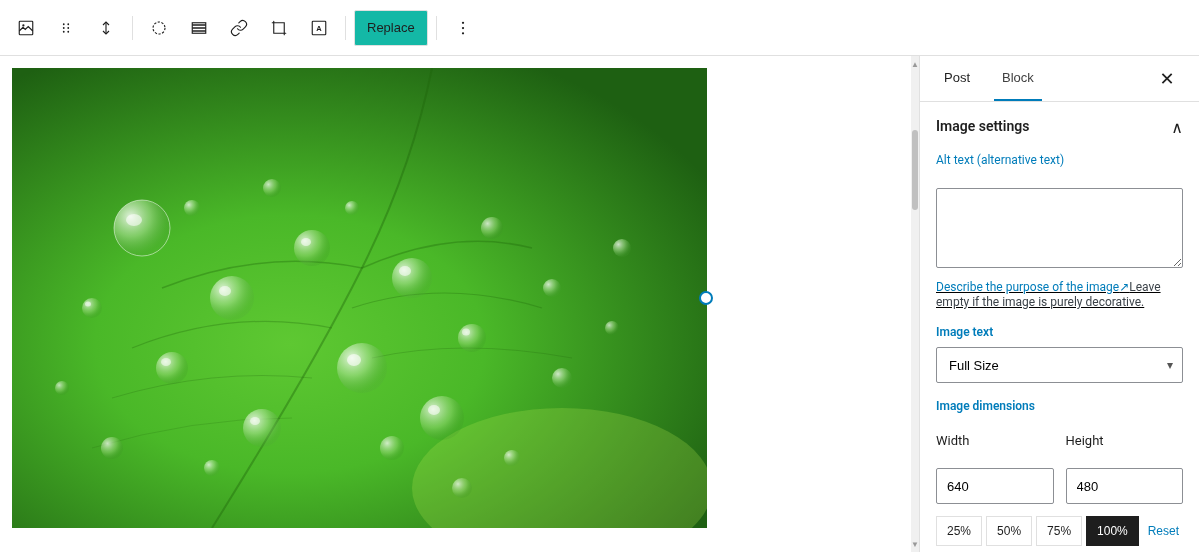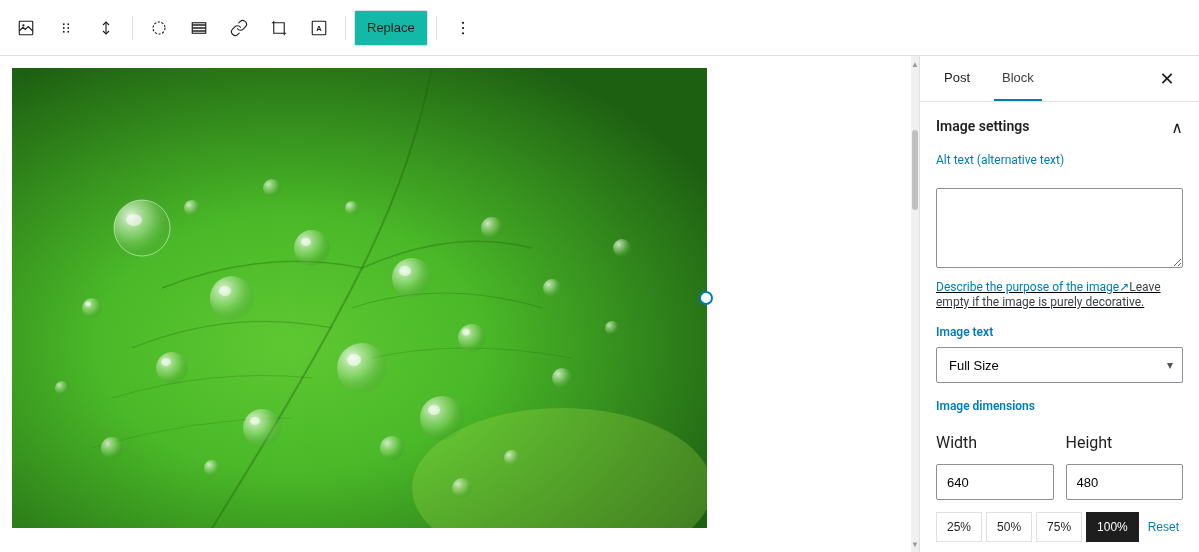--- a/index.html
+++ b/index.html
@@ -294,23 +294,23 @@
 
     .dimensions-row {
       display: flex;
       gap: 12px;
       margin-bottom: 12px;
     }
     .dimension-field {
       flex: 1;
     }
     .dimension-label {
-      font-size: 16px;
-      color: #1e1e1e;
-      margin-bottom: 12px;
+      font-size: 13px;
+      color: #1e1e1e;
+      margin-bottom: 20px;
     }
     .dimension-input {
       width: 100%;
       height: 36px;
       padding: 0 10px;
       border: 1px solid #8c8f94;
       border-radius: 2px;
       font-size: 13px;
       outline: none;
     }

